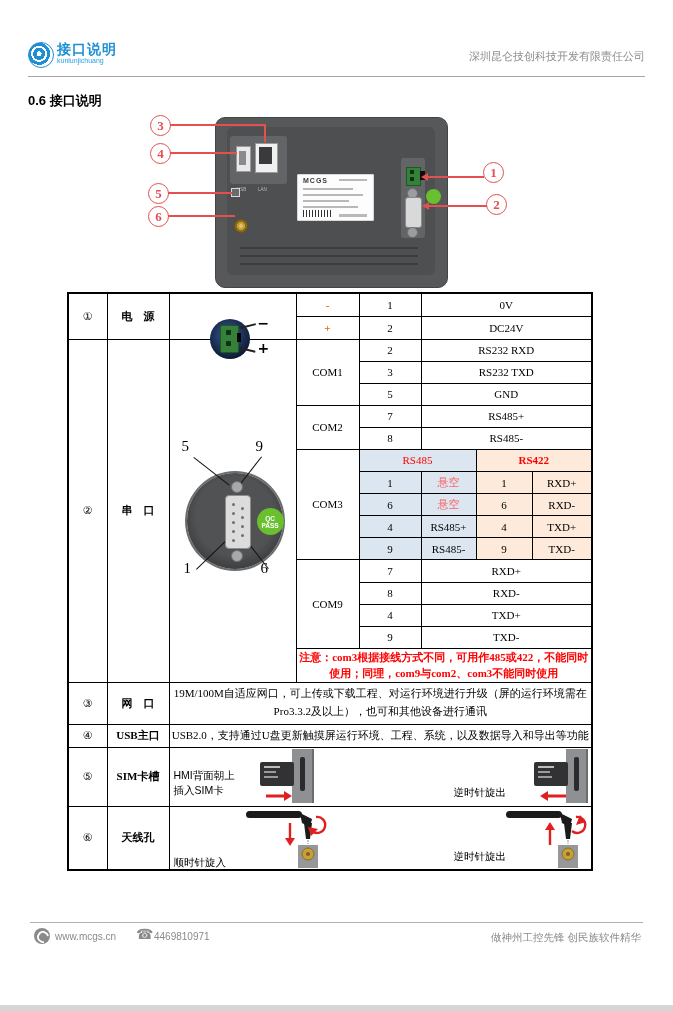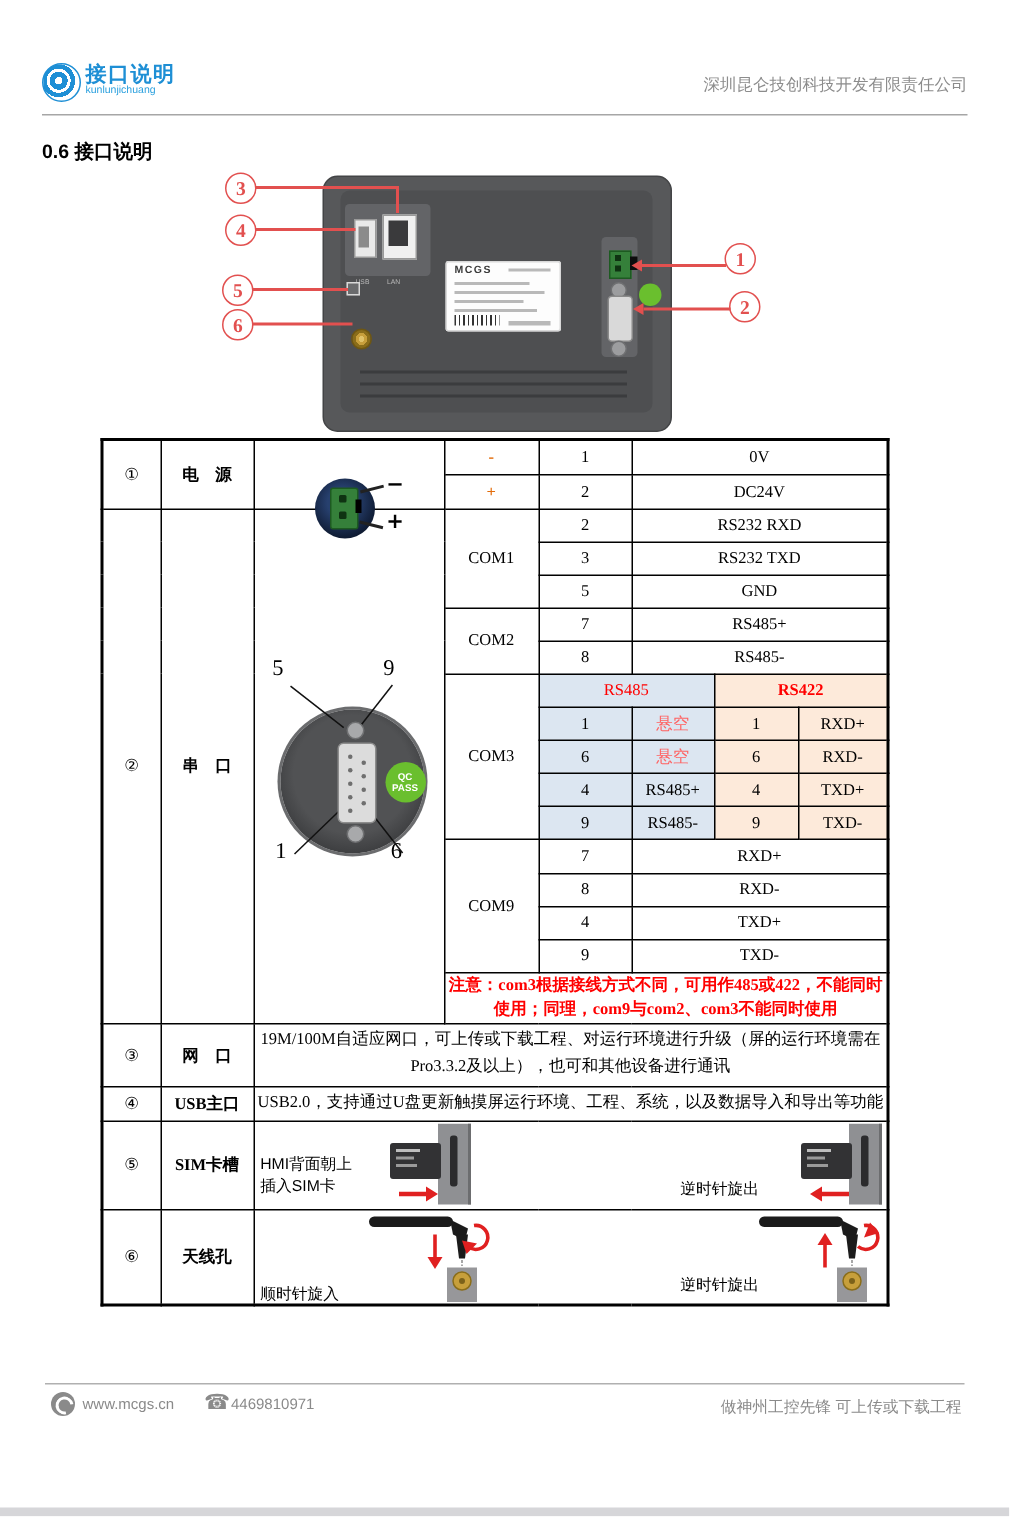--- a/index.html
+++ b/index.html
@@ -398,16 +398,16 @@
   </tbody>
     </table>
 
   <div class="abs ft-rule"></div>
   <div class="abs ft-icon">
     <span class="ft-icon-swirl"></span>
   </div>
   <div class="abs ft-text" style="left:55px;top:931px;">www.mcgs.cn</div>
   <div class="abs phone-glyph">☎</div>
   <div class="abs ft-text" style="left:154px;top:931px;">4469810971</div>
-  <div class="abs ft-text" style="right:32px;top:931px;font-size:10.5px;">做神州工控先锋 可上传或下载工程</div>
+  <div class="abs ft-text" style="right:32px;top:931px;font-size:10.5px;">做神州工控先锋 创民族软件精华</div>
   <div class="abs bottom-bar"></div>
 
 </div>
 
 </body></html>

